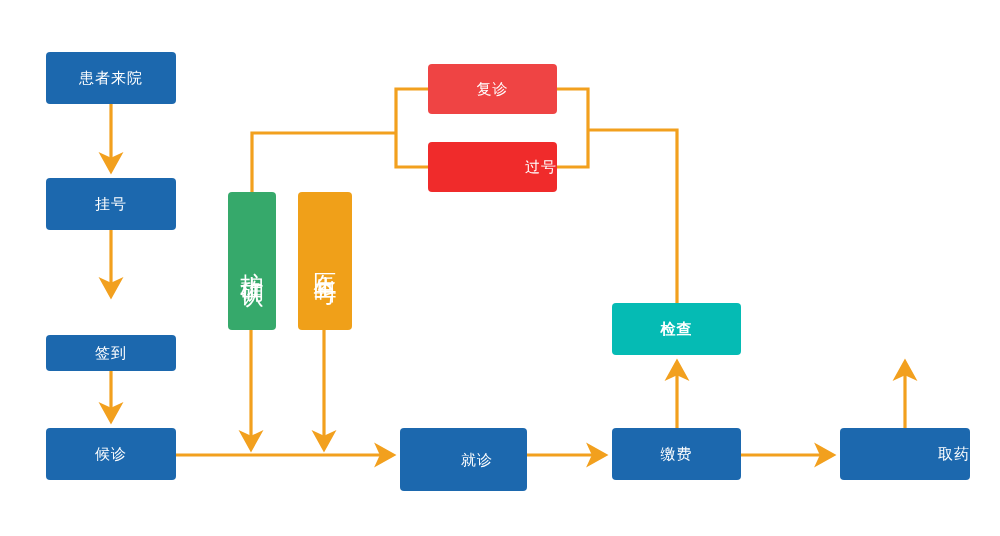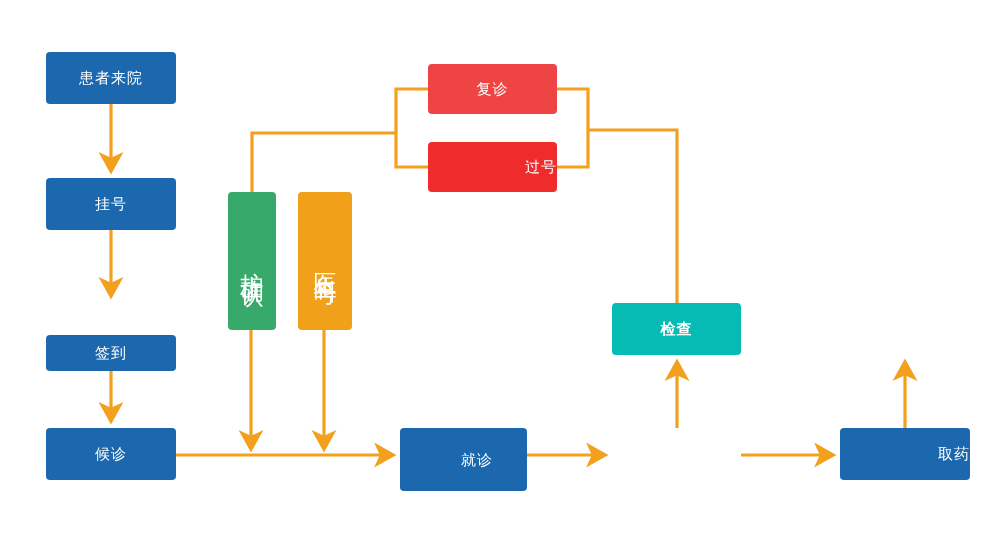--- a/index.html
+++ b/index.html
@@ -122,20 +122,23 @@
   </div>
 
   <div class="node h" style="left:428px;top:142px;width:129px;height:50px;background:#F02B2B;justify-content:flex-end;">
     <span class="node-label">过号</span>
   </div>
 
   <div class="node h" style="left:400px;top:428px;width:127px;height:63px;background:#1C68AE;padding-left:27px;">
     <span class="node-label">就诊</span>
   </div>
 
+  <div class="node h" style="left:612px;top:428px;width:129px;height:52px;background:#1C68AE;">
+    <span class="node-label">缴费</span>
+  </div>
 
   <div class="node h" style="left:612px;top:303px;width:129px;height:52px;background:#05BBB4;font-weight:bold;">
     <span class="node-label">检查</span>
   </div>
 
   <div class="node h" style="left:840px;top:428px;width:130px;height:52px;background:#1C68AE;justify-content:flex-end;">
     <span class="node-label">取药</span>
   </div>
 
 

